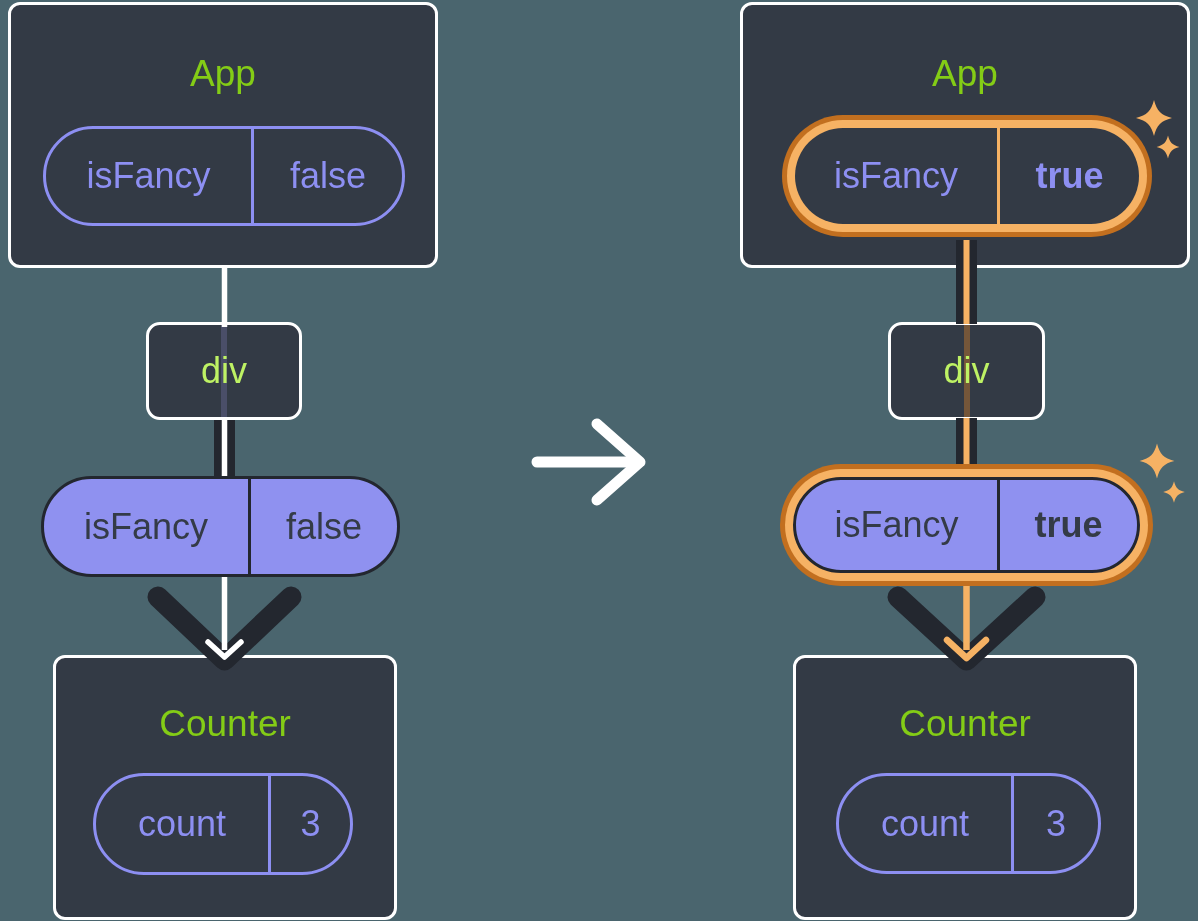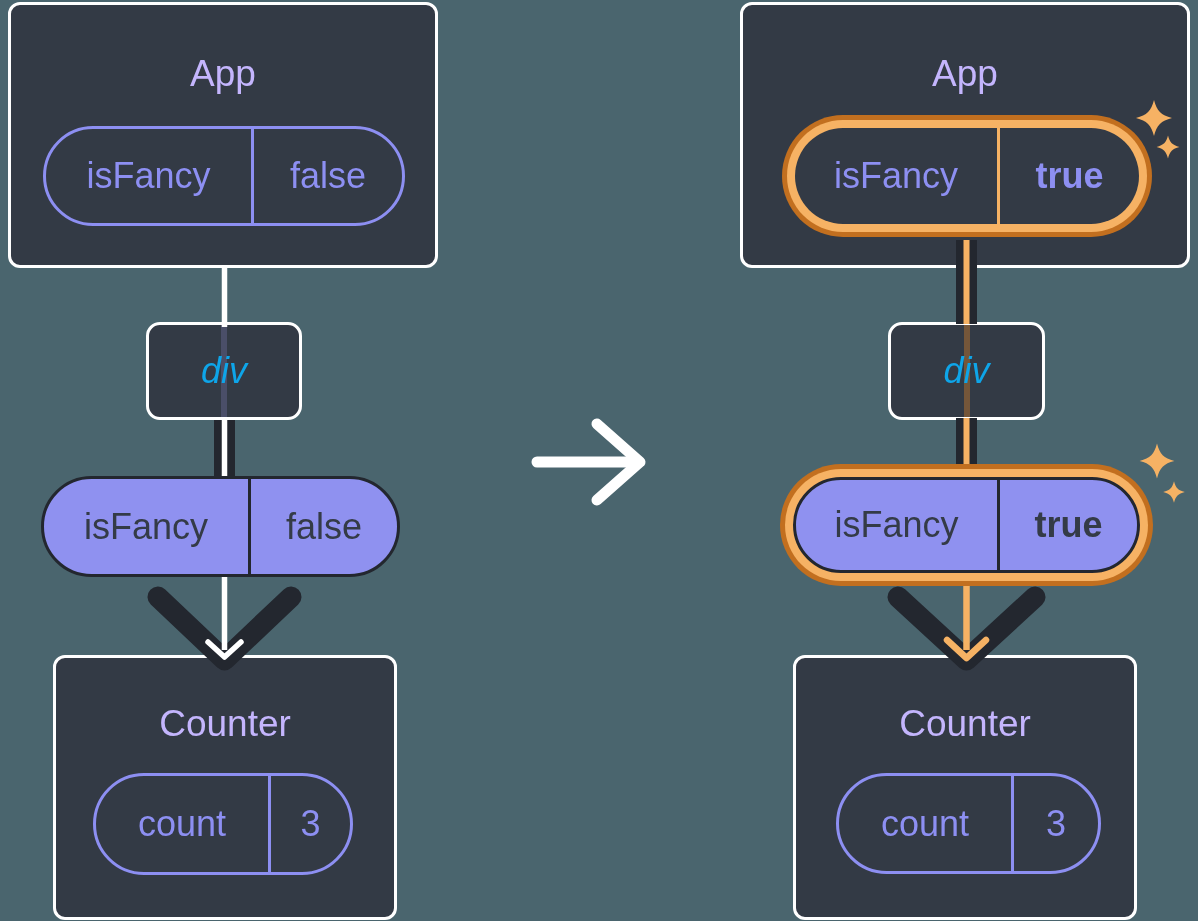--- a/index.html
+++ b/index.html
@@ -17,21 +17,21 @@
     position:absolute;
     background:#333a45;
     border:3px solid #ffffff;
     border-radius:12px;
     box-sizing:border-box;
     z-index:1;
   }
   .card-title{
     position:absolute;left:0;right:0;
     text-align:center;
-    color:#c4b5fd;
+    color:#84cc16;
     font-size:37px;
     font-weight:500;
     z-index:3;
   }
 
   
   .pill{
     position:absolute;
     display:flex;
     box-sizing:border-box;
@@ -96,21 +96,21 @@
     position:absolute;top:0;bottom:0;left:50%;
     width:6px;margin-left:-3px;
     z-index:1;
   }
   .stripe-before{background:#4a4e68;}
   .stripe-after{background:#755639;}
   .div-label{
     position:relative;z-index:2;
     width:100%;height:100%;
     display:flex;align-items:center;justify-content:center;
-    color:#0ea5e9;font-size:36px;font-weight:500;font-style:italic;
+    color:#bef264;font-size:36px;font-weight:500;
   }
 
   svg.layer{position:absolute;inset:0;pointer-events:none;}
   #connector-layer{z-index:5;}
   #sparkle-layer{z-index:7;}
 
   .mid-pill-z{z-index:6;}
 </style>
 </head>
 <body>

